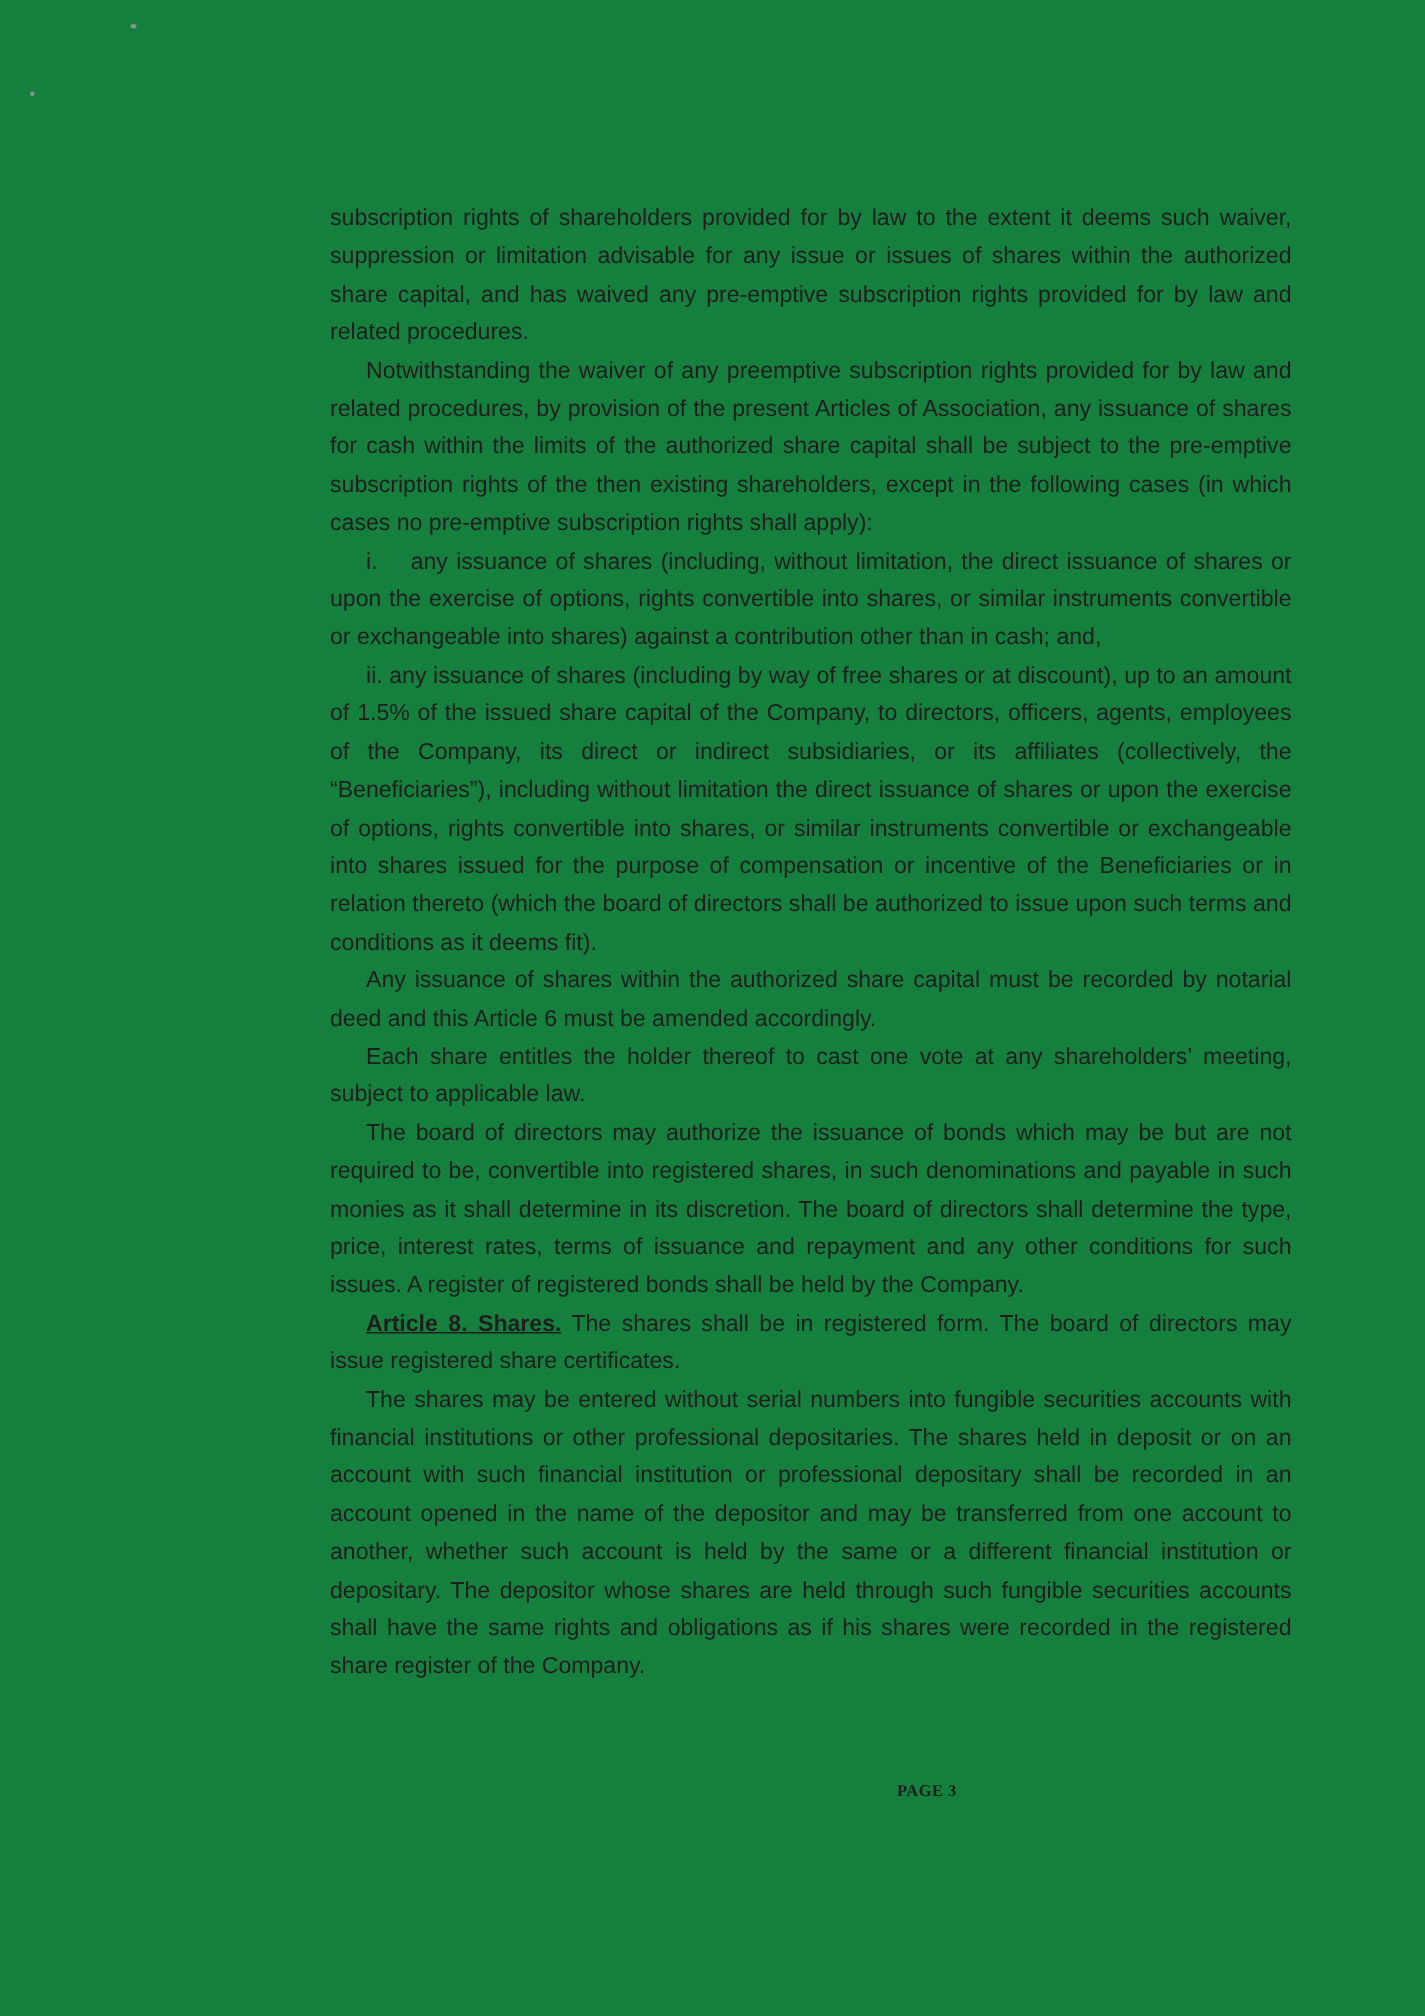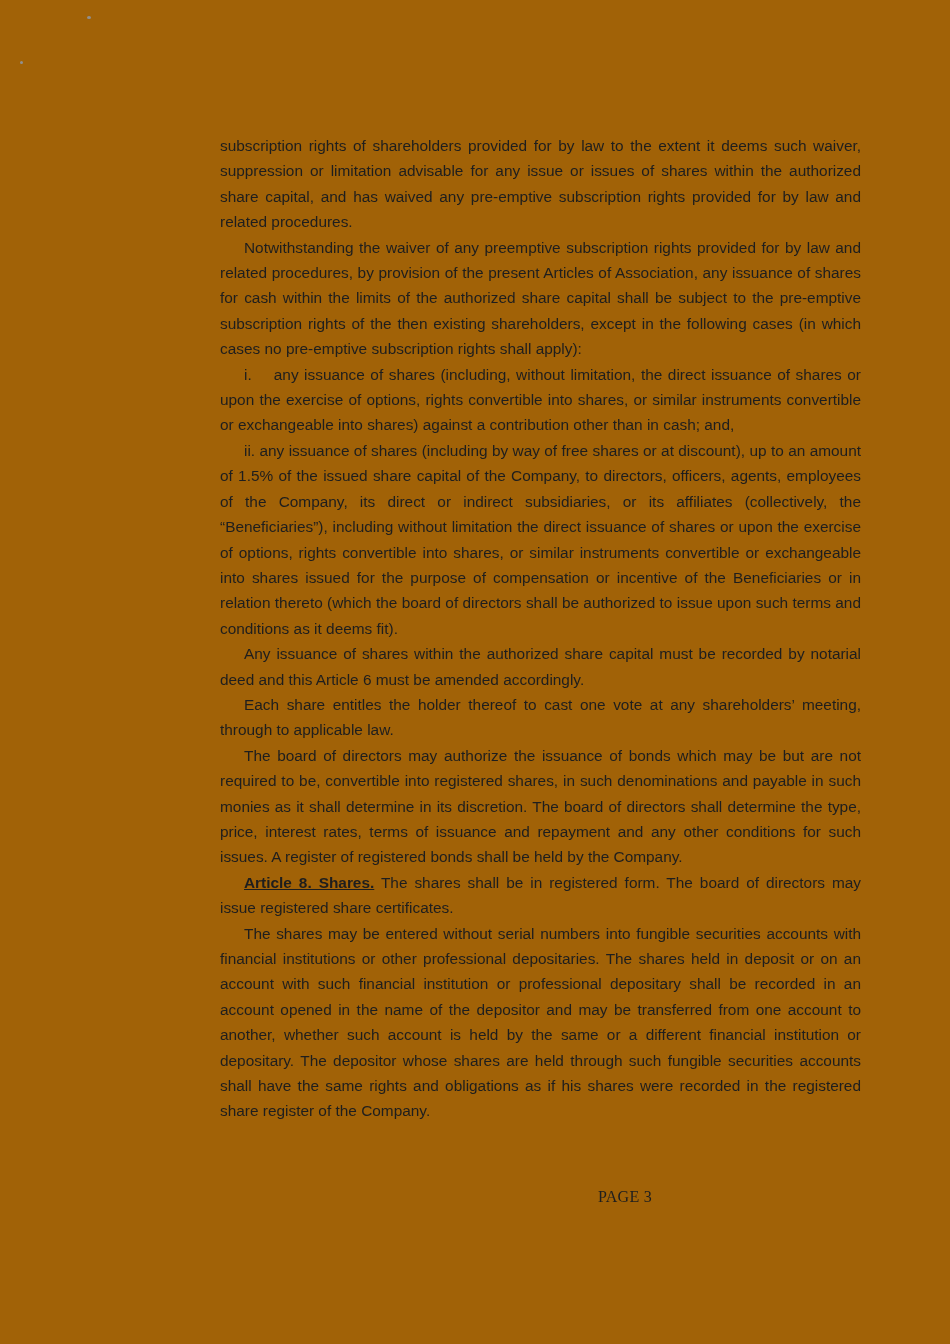--- a/index.html
+++ b/index.html
@@ -10,21 +10,21 @@
     width: 950px;
     height: 1344px;
     background: #fdfdfc;
     position: relative;
     overflow: hidden;
     font-family: "Liberation Sans", sans-serif;
   }
   .page {
     position: absolute;
     inset: 0;
-    background: #a16207;
+    background: #15803d;
   }
   .content {
     position: absolute;
     left: 220px;
     top: 133px;
     width: 641px;
     color: #1e1e1e;
     font-size: 15.4px;
     line-height: 25.4px;
     text-align: justify;
@@ -38,22 +38,22 @@
   }
   .lead {
     font-weight: bold;
     text-decoration: underline;
   }
   .footer {
     position: absolute;
     left: 598px;
     top: 1188px;
     font-family: "Liberation Serif", serif;
-    font-weight: normal;
-    font-size: 16px;
+    font-weight: bold;
+    font-size: 11px;
     letter-spacing: 0.3px;
     color: #1e1e1e;
   }
   .speck {
     position: absolute;
     background: #909090;
     border-radius: 50%;
   }
 </style>
 </head>
@@ -62,20 +62,20 @@
 <div class="page">
   <span class="speck" style="left: 87px; top: 16px; width: 4px; height: 3px;"></span>
   <span class="speck" style="left: 20px; top: 61px; width: 3px; height: 3px;"></span>
 
   <div class="content" id="paragraphs">
       <p class="para no-indent">subscription rights of shareholders provided for by law to the extent it deems such waiver, suppression or limitation advisable for any issue or issues of shares within the authorized share capital, and has waived any pre-emptive subscription rights provided for by law and related procedures.</p>
       <p class="para">Notwithstanding the waiver of any preemptive subscription rights provided for by law and related procedures, by provision of the present Articles of Association, any issuance of shares for cash within the limits of the authorized share capital shall be subject to the pre-emptive subscription rights of the then existing shareholders, except in the following cases (in which cases no pre-emptive subscription rights shall apply):</p>
       <p class="para">i.&nbsp;&nbsp;&nbsp;&nbsp;any issuance of shares (including, without limitation, the direct issuance of shares or upon the exercise of options, rights convertible into shares, or similar instruments convertible or exchangeable into shares) against a contribution other than in cash; and,</p>
       <p class="para">ii. any issuance of shares (including by way of free shares or at discount), up to an amount of 1.5% of the issued share capital of the Company, to directors, officers, agents, employees of the Company, its direct or indirect subsidiaries, or its affiliates (collectively, the “Beneficiaries”), including without limitation the direct issuance of shares or upon the exercise of options, rights convertible into shares, or similar instruments convertible or exchangeable into shares issued for the purpose of compensation or incentive of the Beneficiaries or in relation thereto (which the board of directors shall be authorized to issue upon such terms and conditions as it deems fit).</p>
       <p class="para">Any issuance of shares within the authorized share capital must be recorded by notarial deed and this Article 6 must be amended accordingly.</p>
-      <p class="para">Each share entitles the holder thereof to cast one vote at any shareholders’ meeting, through to applicable law.</p>
+      <p class="para">Each share entitles the holder thereof to cast one vote at any shareholders’ meeting, subject to applicable law.</p>
       <p class="para">The board of directors may authorize the issuance of bonds which may be but are not required to be, convertible into registered shares, in such denominations and payable in such monies as it shall determine in its discretion. The board of directors shall determine the type, price, interest rates, terms of issuance and repayment and any other conditions for such issues. A register of registered bonds shall be held by the Company.</p>
       <p class="para"><span class="lead">Article 8. Shares.</span> The shares shall be in registered form. The board of directors may issue registered share certificates.</p>
       <p class="para">The shares may be entered without serial numbers into fungible securities accounts with financial institutions or other professional depositaries. The shares held in deposit or on an account with such financial institution or professional depositary shall be recorded in an account opened in the name of the depositor and may be transferred from one account to another, whether such account is held by the same or a different financial institution or depositary. The depositor whose shares are held through such fungible securities accounts shall have the same rights and obligations as if his shares were recorded in the registered share register of the Company.</p>
     </div>
 
   <div class="footer">PAGE 3</div>
 </div>
 
 </body></html>

